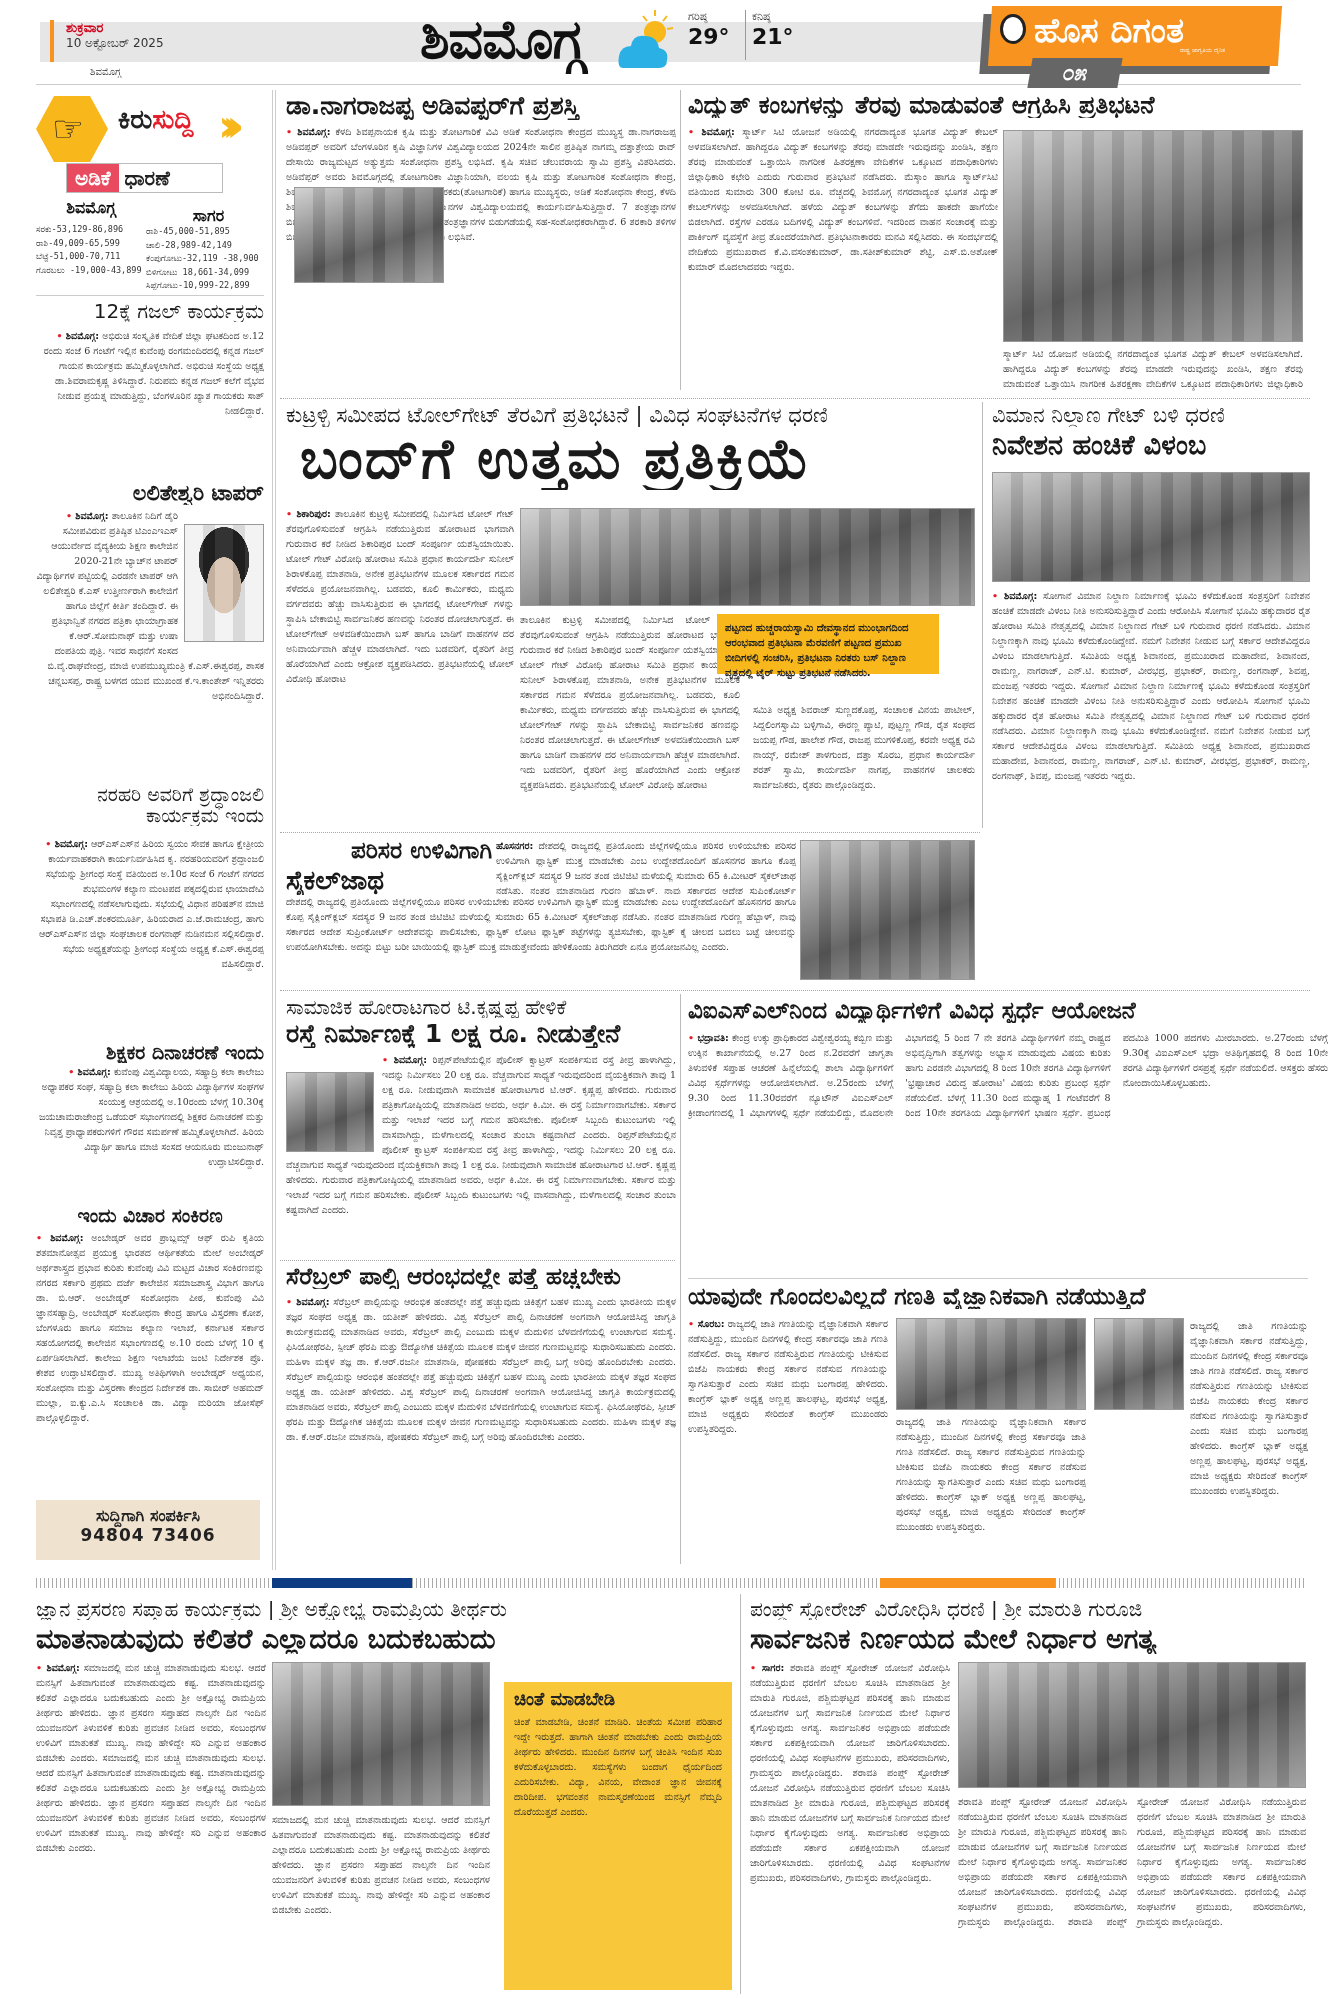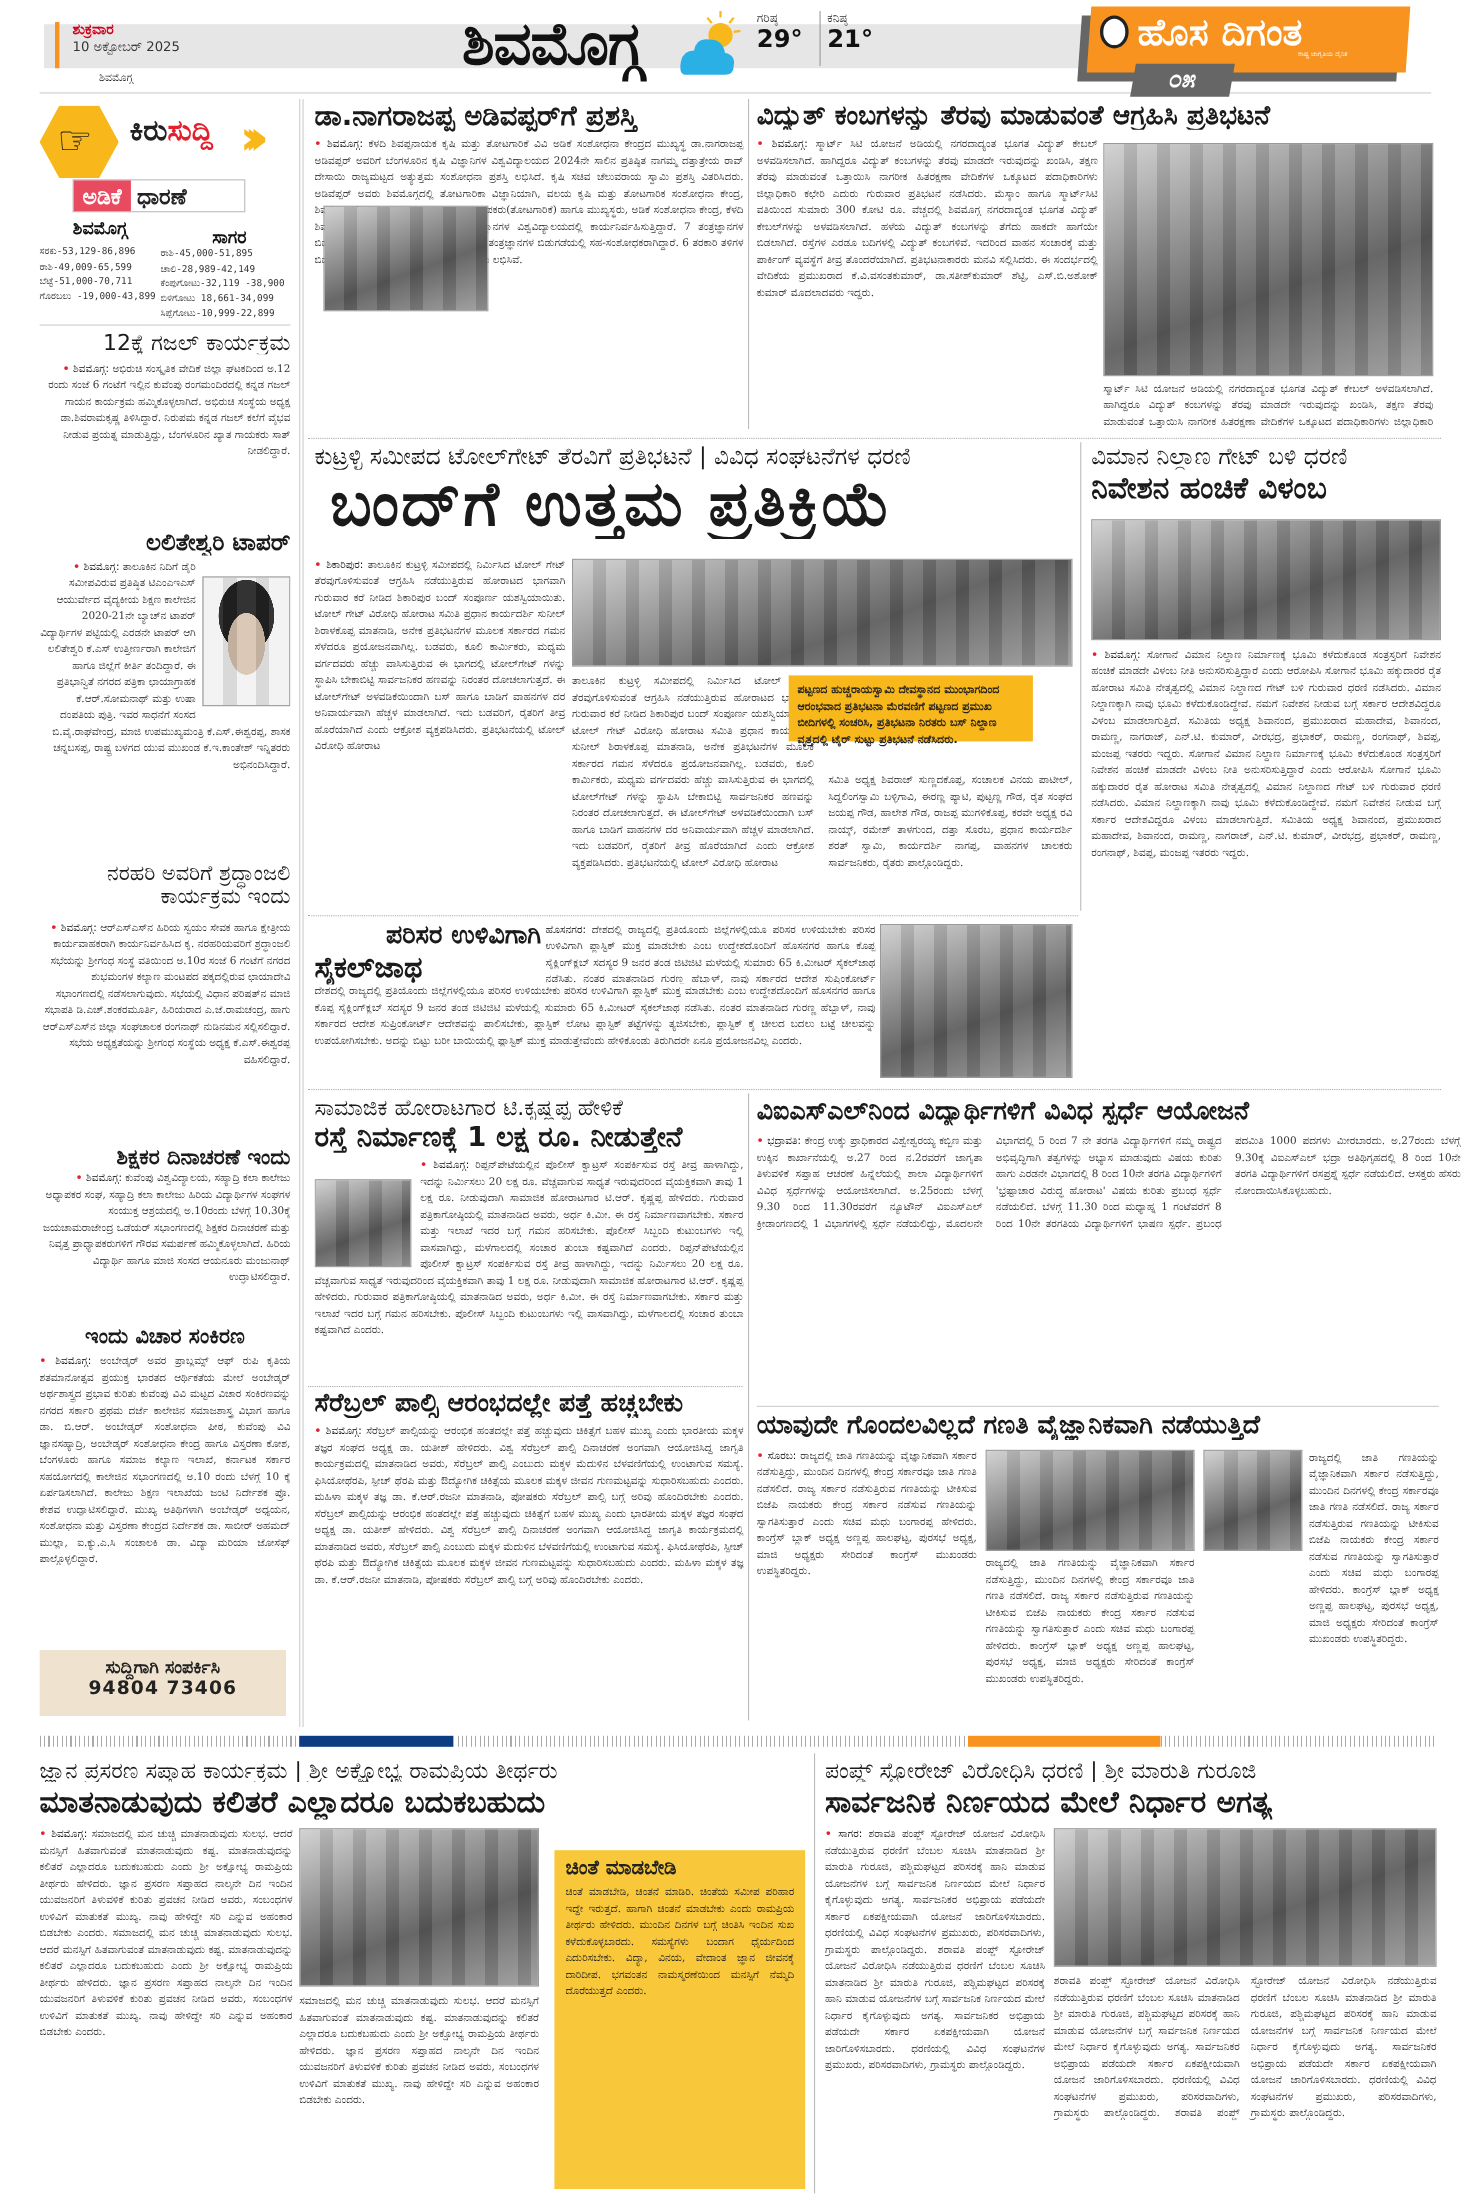--- a/index.html
+++ b/index.html
@@ -1,20 +1,20 @@
 <!DOCTYPE html>
 <html><head>
 <meta charset="utf-8">
 <style>
 *{box-sizing:border-box;margin:0;padding:0}
 body{width:1335px;height:1999px;background:#fff;font-family:"DejaVu Sans",sans-serif;color:#222;position:relative;overflow:hidden}
 .abs{position:absolute}
 .hl{font-family:"DejaVu Sans",sans-serif;font-weight:bold;color:#1a1a1a;line-height:1.1;white-space:nowrap;overflow:hidden}
 .body-text{font-family:"DejaVu Serif",serif;font-size:9.5px;line-height:15px;color:#333;text-align:justify;overflow:hidden}
-.body-text .dl{font-family:"DejaVu Sans",sans-serif;font-weight:normal;color:#111}
+.body-text .dl{font-family:"DejaVu Sans",sans-serif;font-weight:bold;color:#111}
 .body-text .dot{color:#e3202b;font-weight:bold}
 .photo{background:linear-gradient(160deg,#cfcfcf 0%,#8a8a8a 35%,#5a5a5a 60%,#9c9c9c 100%);border:1px solid #999;overflow:hidden}
 .photo::after{content:"";display:block;width:100%;height:100%;background:repeating-linear-gradient(90deg,rgba(255,255,255,.08) 0 18px,rgba(0,0,0,.1) 18px 30px)}
 .vline{position:absolute;width:1px;background:#bbb}
 .hdot{position:absolute;height:0;border-top:1px dotted #aaa}
 .hsolid{position:absolute;height:1px;background:#ccc}
 
 
 .date-block{left:50px;top:20px;height:42px;border-left:4px solid #f7931e;padding-left:12px}
 .date-day{color:#d0021b;font-weight:bold;font-size:13px}

